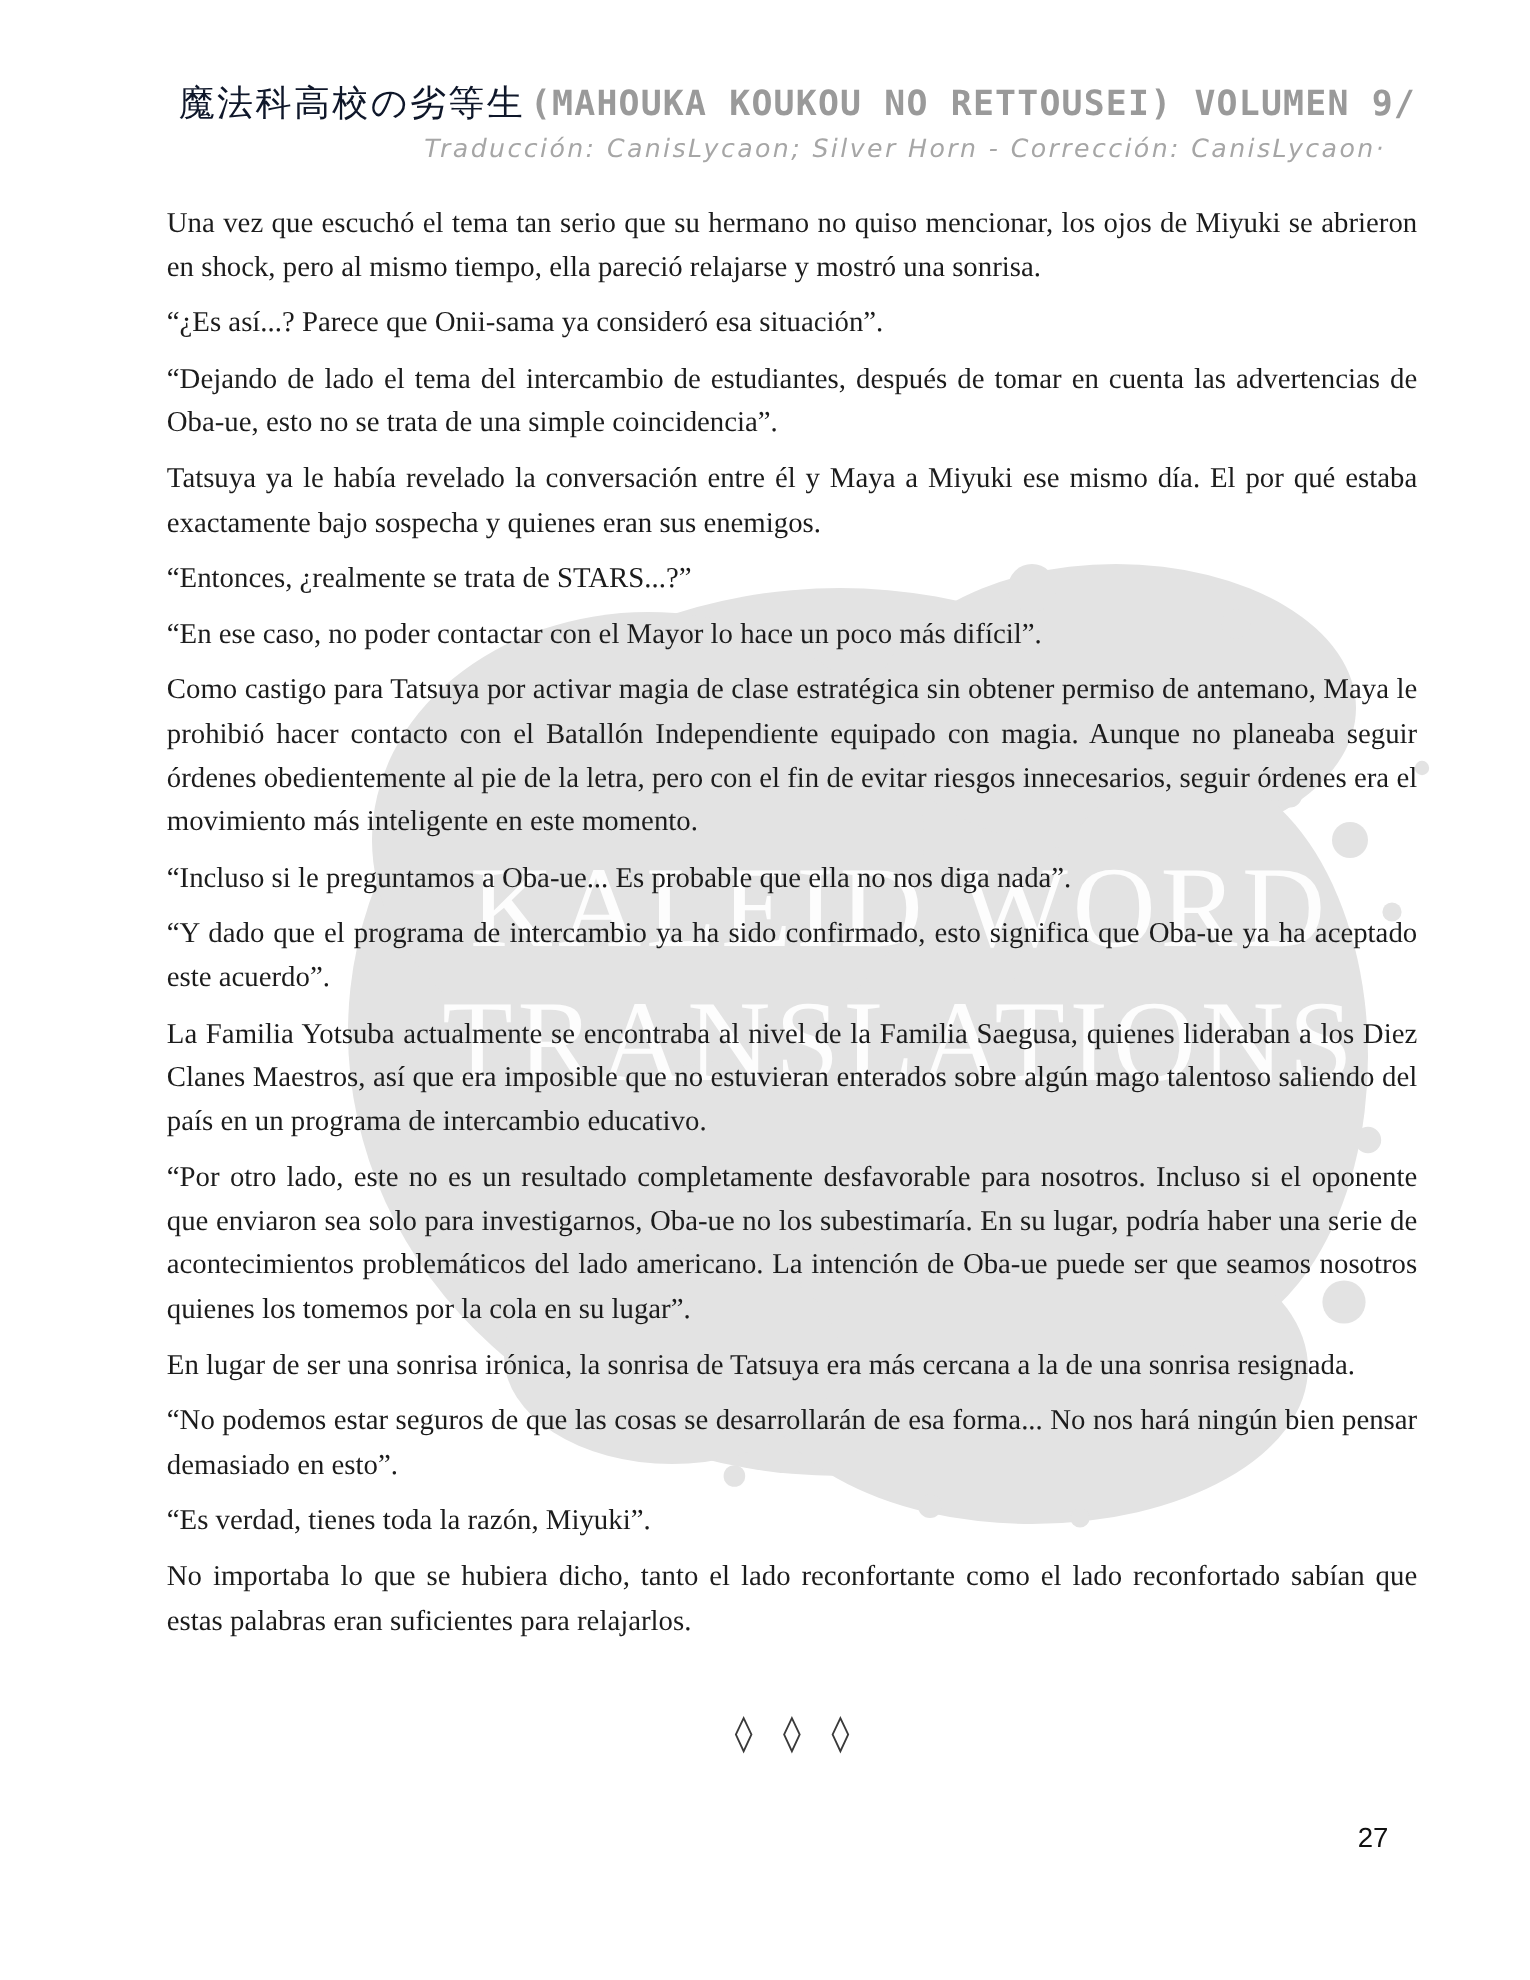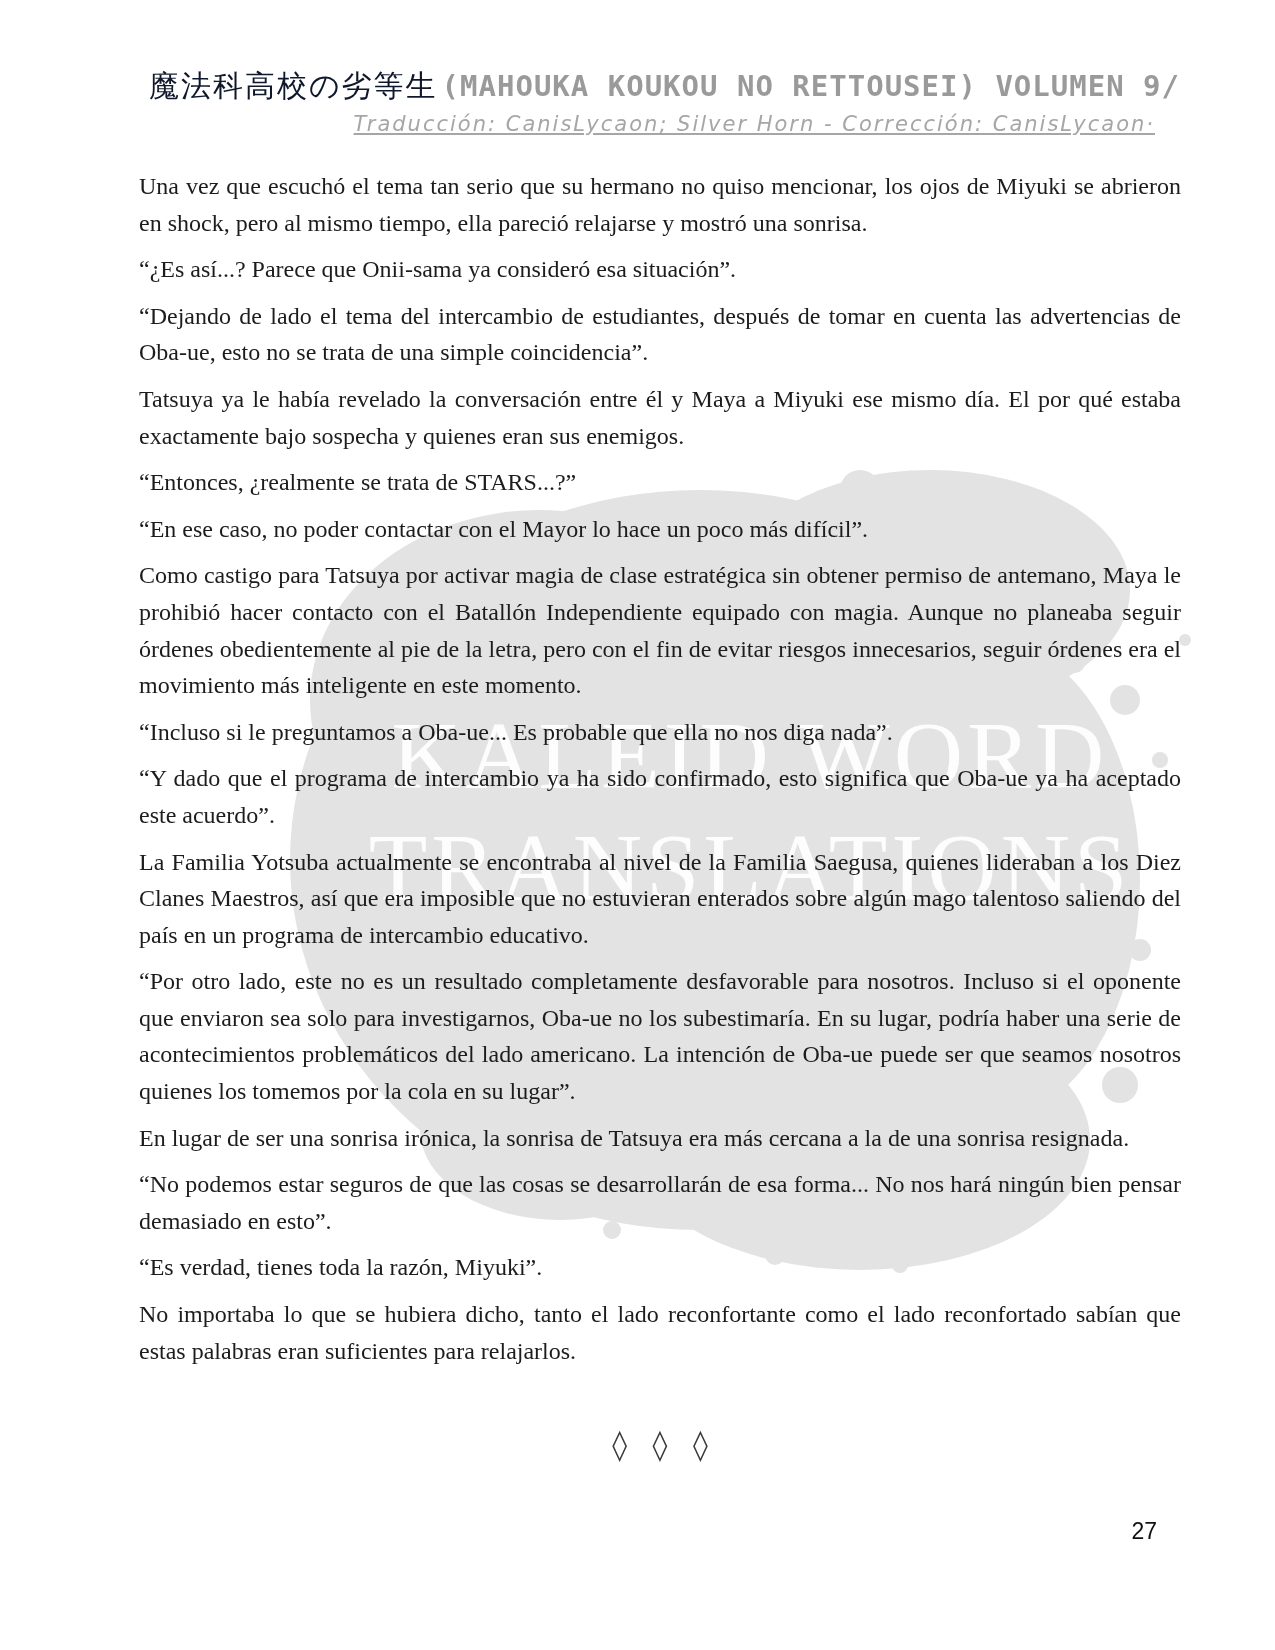--- a/index.html
+++ b/index.html
@@ -63,21 +63,20 @@
   .credits-line {
     position: absolute;
     top: 112px;
     right: 120px;
     font-family: "DejaVu Sans", sans-serif;
     font-style: italic;
     font-size: 21px;
     color: #a6a6a6;
     letter-spacing: 2px;
     white-space: nowrap;
-    text-decoration: underline;
   }
 
   
   .content {
     position: absolute;
     top: 168px;
     left: 115px;
     width: 1042px;
     z-index: 2;
     margin-left: 24px;

